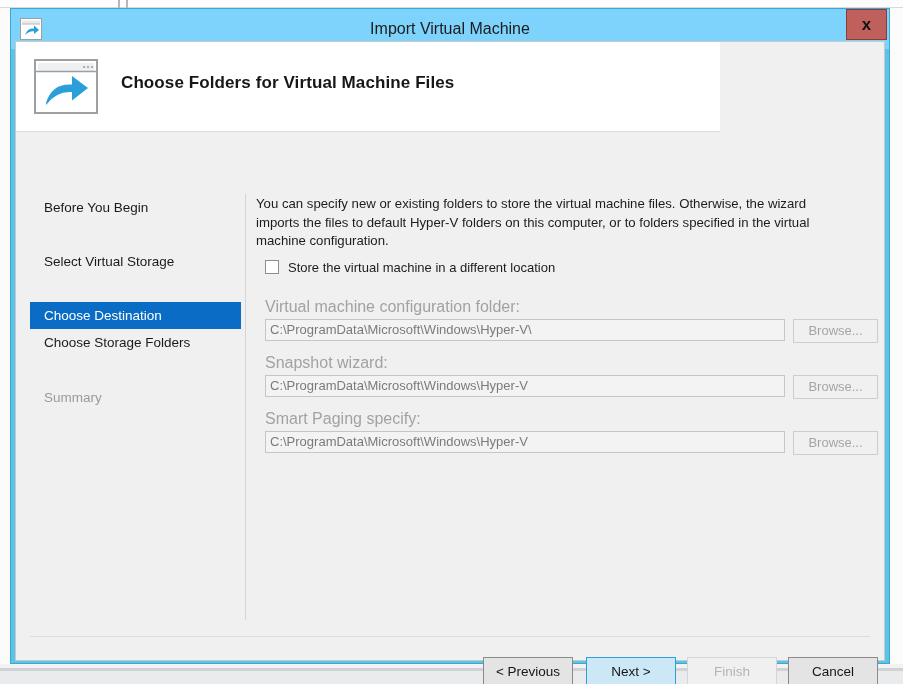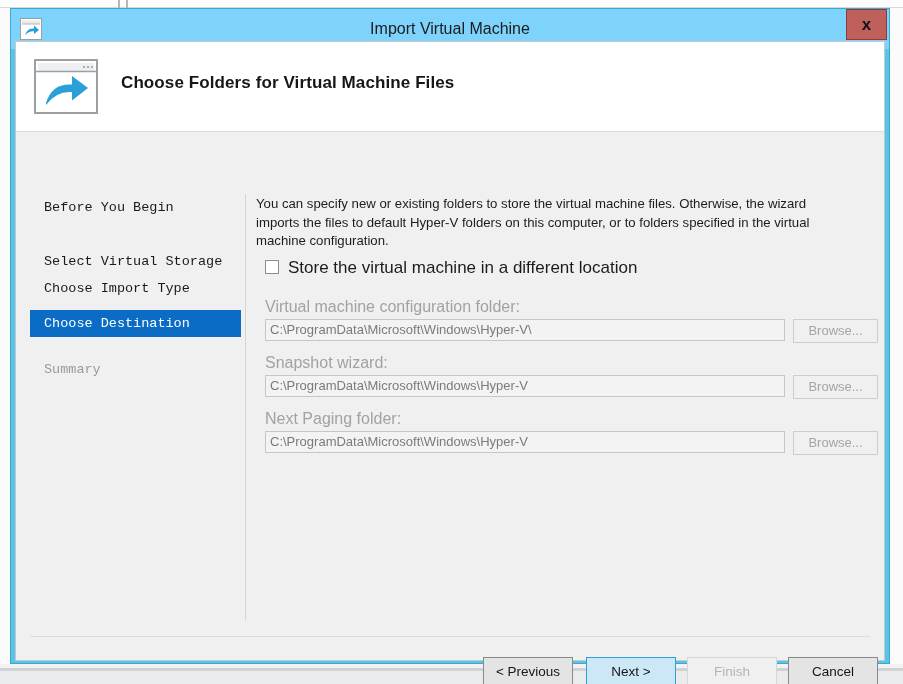--- a/index.html
+++ b/index.html
@@ -69,21 +69,21 @@
   
   #client {
     position: absolute; left: 4px; top: 32px;
     width: 870px; height: 620px;
     background: #f0f0f0;
     border: 1px solid #c8c8c8;
   }
 
   
   #header-band {
-    position: absolute; left: 0; top: 0; width: 868px; height: 90px;
+    position: absolute; left: 0; top: 0; width: 704px; height: 90px;
     background: #ffffff; border-bottom: 1px solid #dcdcdc; padding-left: 20px;
   }
   #header-icon {
     position: absolute; left: 18px; top: 17px; width: 64px; height: 55px;
     background: #ffffff; border: 2px solid #9aa0a4;
   }
   #header-icon svg { display: block; }
   #header-title {
     position: absolute; left: 105px; top: 31px;
     font-size: 17px; font-weight: bold; color: #171717;
@@ -96,27 +96,26 @@
     width: 225px; height: 470px;
   }
   .nav-item {
     position: absolute; left: 14px;
     width: 211px; height: 27px;
     font-size: 13.5px; color: #1a1a1a;
     line-height: 27px;
     padding-left: 14px;
     white-space: nowrap;
     cursor: default;
-    font-family: Liberation Mono, monospace;
   }
   .nav-item.selected {
     background: #0a6cc4;
     color: #ffffff;
   }
-  .nav-item.disabled { color: #9a9a9a; }
+  .nav-item.disabled { color: #9a9a9a; margin-top: 28px; }
 
   #nav-divider {
     position: absolute; left: 229px; top: 152px;
     width: 1px; height: 426px;
     background: #d5d5d5;
   }
 
   
   #content {
     position: absolute; left: 240px; top: 120px;
@@ -133,21 +132,21 @@
     height: 20px;
     cursor: default;
   }
   #checkbox-box {
     position: absolute; left: 9px; top: 1px;
     width: 14px; height: 14px;
     background: #ffffff; border: 1px solid #8d8d8d;
   }
   #checkbox-label {
     position: absolute; left: 32px; top: 0px;
-    font-size: 17px; color: #1c1c1c; line-height: 17px;
+    font-size: 13px; color: #1c1c1c; line-height: 17px;
     white-space: nowrap;
   }
 
   .field-group { position: absolute; left: 0px; width: 615px; }
   .field-label {
     position: absolute; left: 9px; top: 0px;
     font-size: 16px; color: #a2a2a2;
     white-space: nowrap;
   }
   .field-input {
@@ -249,22 +248,22 @@
           <line x1="0" y1="10.5" x2="60" y2="10.5" stroke="#9aa0a4" stroke-width="1.6"></line>
           <path d="M10 42 Q16 22 36 23.5 L36 15 L52 27 L36 39.5 L36 31 Q20 30 10 44 Z" fill="#2a9fd8"></path>
         </svg>
       </div>
       <div id="header-title">Choose Folders for Virtual Machine Files</div>
     </div>
 
     <div id="sidebar">
       <div class="nav-item" style="top:60px">Before You Begin</div>
       <div class="nav-item" style="top:114px">Select Virtual Storage</div>
-      <div class="nav-item" style="top:141px">Choose Import Type</div>
-      <div class="nav-item selected" style="top:176px">Choose Destination</div>
+      <div class="nav-item selected" style="top:168px">Choose Destination</div>
+      <div class="nav-item" style="top:195px">Choose Storage Folders</div>
       <div class="nav-item disabled" style="top:222px">Summary</div>
     </div>
     <div id="nav-divider"></div>
 
     <div id="content">
 
       <div id="intro-paragraph">You can specify new or existing folders to store the virtual machine files. Otherwise, the wizard imports the files to default Hyper-V folders on this computer, or to folders specified in the virtual machine configuration.</div>
 
       <div id="checkbox-row">
         <span id="checkbox-box"></span>
@@ -277,21 +276,21 @@
         <div class="field-browse">Browse...</div>
       </div>
 
       <div class="field-group" style="top:192px">
         <div class="field-label">Snapshot wizard:</div>
         <div class="field-input">C:\ProgramData\Microsoft\Windows\Hyper-V</div>
         <div class="field-browse">Browse...</div>
       </div>
 
       <div class="field-group" style="top:248px">
-        <div class="field-label">Next Paging folder:</div>
+        <div class="field-label">Smart Paging specify:</div>
         <div class="field-input">C:\ProgramData\Microsoft\Windows\Hyper-V</div>
         <div class="field-browse">Browse...</div>
       </div>
 
     </div>
 
     <div id="footer-sep"></div>
     <div id="button-bar">
       <div id="btn-previous" class="dlg-button">&lt; Previous</div>
       <div id="btn-next" class="dlg-button default">Next &gt;</div>

